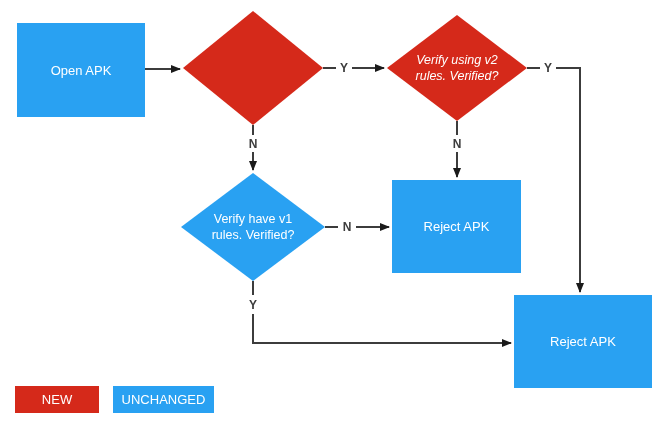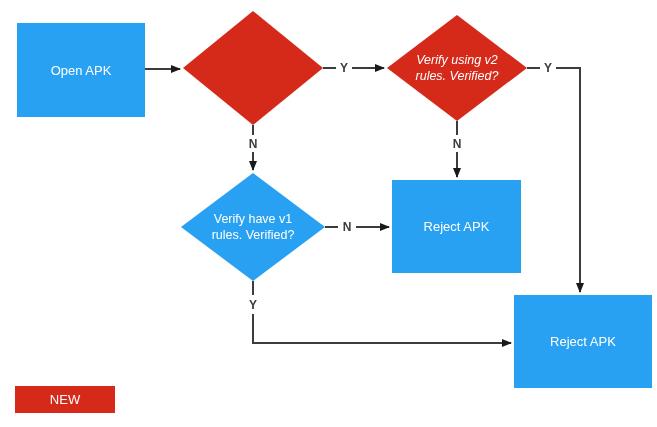--- a/index.html
+++ b/index.html
@@ -60,21 +60,21 @@
     gap: 14px;
   }
   .legend-swatch {
     height: 27px;
     display: flex;
     align-items: center;
     justify-content: center;
     color: var(--node-text);
     font-size: 13px;
   }
-  .legend-new { width: 100px; background: var(--red); align-items: center; }
+  .legend-new { width: 84px; background: var(--red); align-items: center; }
   .legend-unchanged { width: 101px; background: var(--blue); }
 </style>
 </head>
 <body>
 
 <div class="canvas">
 
   <svg class="wires" width="657" height="427" viewBox="0 0 657 427">
     <defs>
       <marker id="arrow" markerUnits="userSpaceOnUse" markerWidth="11" markerHeight="9" refX="9" refY="4" orient="auto">
@@ -130,15 +130,18 @@
   <div class="edge-label" style="left:253px; top:144px;">N</div>
   <div class="edge-label" style="left:548px; top:68px;">Y</div>
   <div class="edge-label" style="left:457px; top:144px;">N</div>
   <div class="edge-label" style="left:253px; top:305px;">Y</div>
   <div class="edge-label" style="left:347px; top:227px;">N</div>
 
   <div class="legend">
     <div class="legend-swatch legend-new">
       <span>NEW</span>
     </div>
+    <div class="legend-swatch legend-unchanged">
+      <span>UNCHANGED</span>
+    </div>
   </div>
 
 </div>
 
 </body></html>

